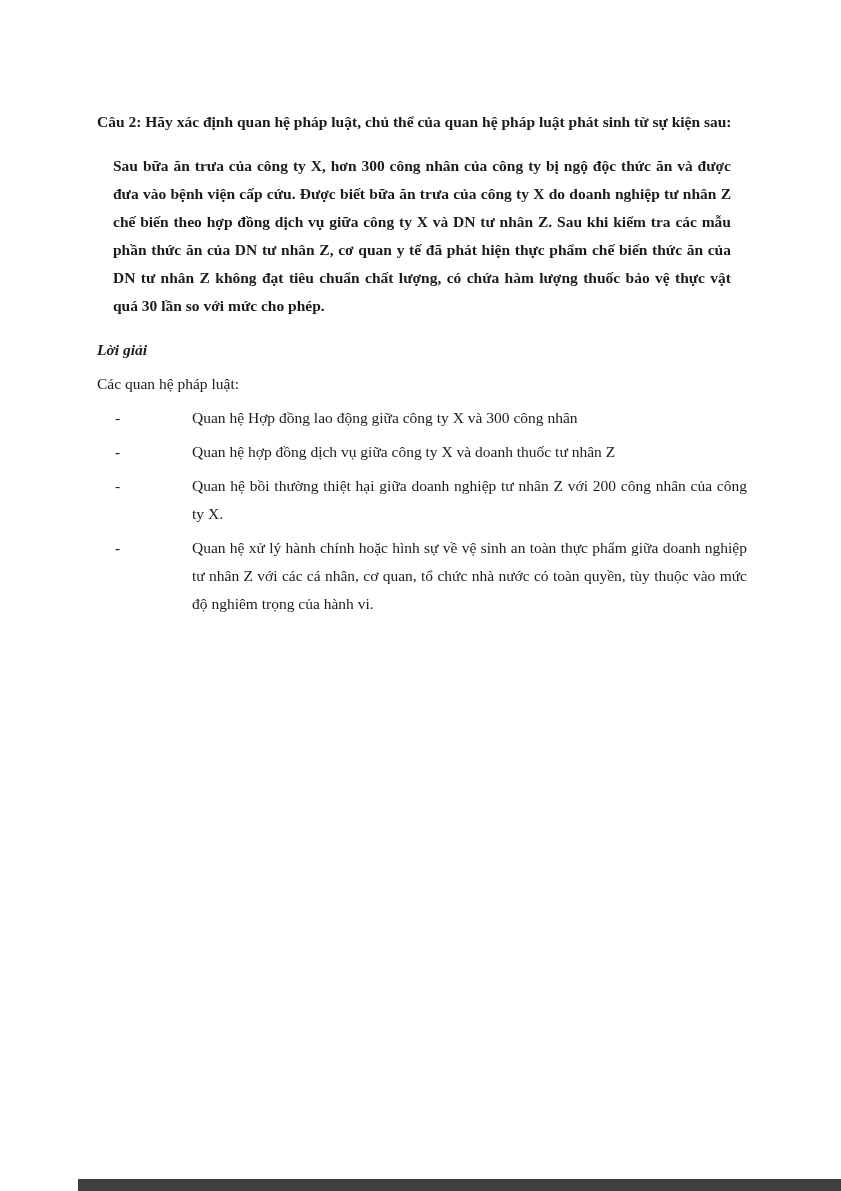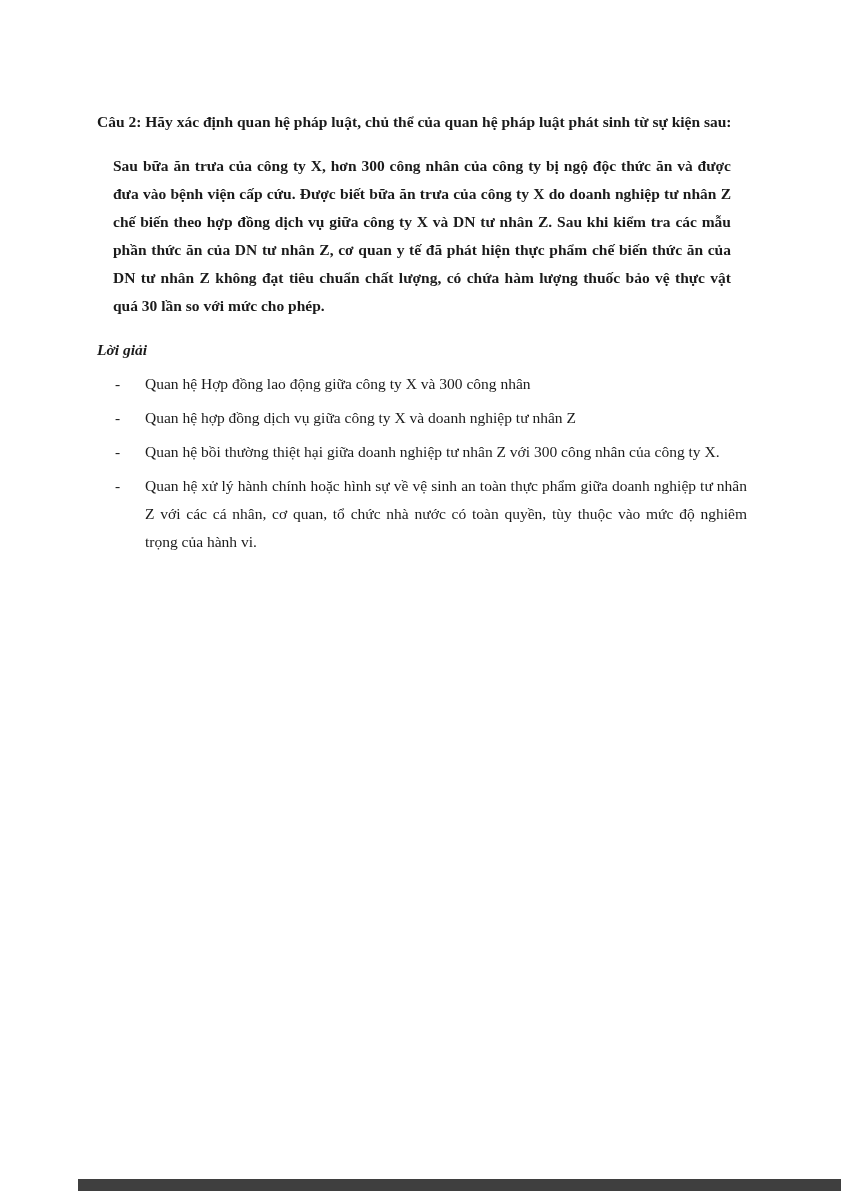--- a/index.html
+++ b/index.html
@@ -54,20 +54,21 @@
     align-items: flex-start;
     margin: 6px 0 6px 18px;
   }
   .dash-marker {
     flex: 0 0 30px;
     text-align: left;
   }
   .item-text {
     flex: 1 1 auto;
     text-align: justify;
+    margin-left: 47px;
   }
   .page-edge-bar {
     position: absolute;
     left: 78px;
     right: 0;
     bottom: 0;
     height: 12px;
     background: #3f3f3f;
   }
 </style>
@@ -76,33 +77,34 @@
 
 <div class="page">
   <div class="content">
 
     <p class="question-heading">Câu 2: Hãy xác định quan hệ pháp luật, chủ thể của quan hệ pháp luật phát sinh từ sự kiện sau:</p>
 
     <p class="question-body">Sau bữa ăn trưa của công ty X,  hơn 300 công nhân của công ty bị ngộ độc thức ăn và được đưa vào bệnh viện cấp cứu. Được biết bữa ăn trưa của công ty X do doanh nghiệp tư nhân Z chế biến theo hợp đồng dịch vụ giữa công ty X và DN tư nhân Z. Sau khi kiểm tra các mẫu phần thức ăn của DN tư nhân Z, cơ quan y tế đã phát hiện thực phẩm chế biến thức ăn của DN tư nhân Z không đạt tiêu chuẩn chất lượng, có chứa hàm lượng thuốc bảo vệ thực vật quá 30 lần so với mức cho phép.</p>
 
     <p class="solution-title">Lời giải</p>
 
+    <p class="solution-intro">Các quan hệ pháp luật:</p>
 
     <ul class="solution-list">
       <li class="solution-item">
         <span class="dash-marker">-</span>
         <span class="item-text">Quan hệ Hợp đồng lao động giữa công ty X và 300 công nhân</span>
       </li>
       <li class="solution-item">
         <span class="dash-marker">-</span>
-        <span class="item-text">Quan hệ hợp đồng dịch vụ giữa công ty X và doanh nghiệp tư nhân Z</span>
+        <span class="item-text">Quan hệ hợp đồng dịch vụ giữa công ty X và doanh thuốc tư nhân Z</span>
       </li>
       <li class="solution-item">
         <span class="dash-marker">-</span>
-        <span class="item-text">Quan hệ bồi thường thiệt hại giữa doanh nghiệp tư nhân Z với 300 công nhân của công ty X.</span>
+        <span class="item-text">Quan hệ bồi thường thiệt hại giữa doanh nghiệp tư nhân Z với 200 công nhân của công ty X.</span>
       </li>
       <li class="solution-item">
         <span class="dash-marker">-</span>
         <span class="item-text">Quan hệ xử lý hành chính hoặc hình sự về vệ sinh an toàn thực phẩm giữa doanh nghiệp tư nhân Z với các cá nhân, cơ quan, tổ chức nhà nước có toàn quyền, tùy thuộc vào mức độ nghiêm trọng của hành vi.</span>
       </li>
     </ul>
 
   </div>
 
   <div class="page-edge-bar"></div>

